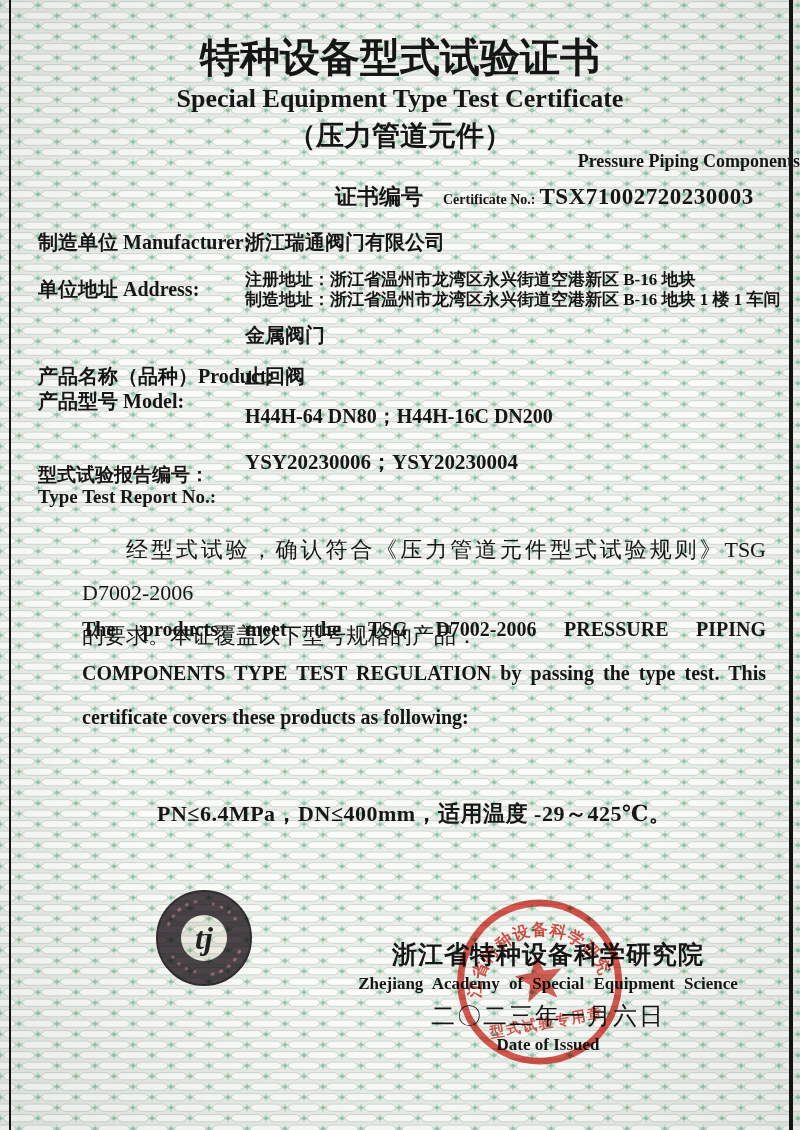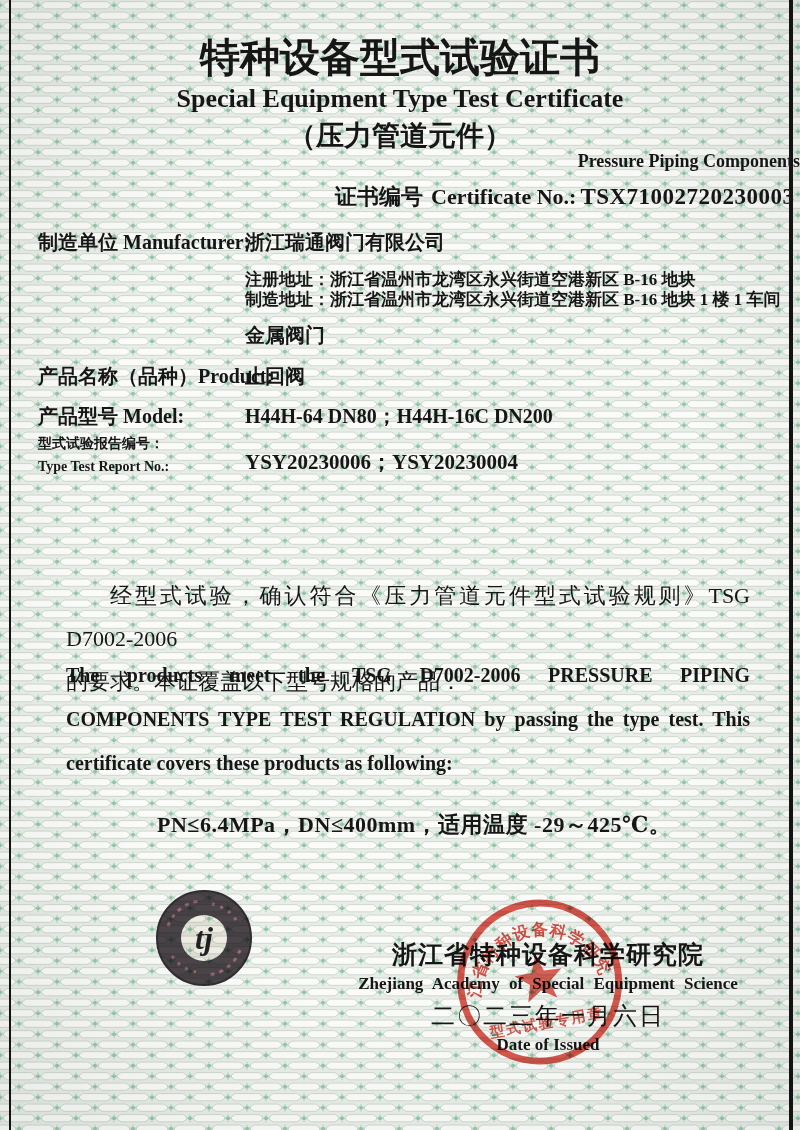--- a/index.html
+++ b/index.html
@@ -15,33 +15,33 @@
   .edge.left{left:9px;width:2px;}
   .edge.right{left:789px;width:4px;}
   .abs{position:absolute;z-index:3;white-space:nowrap;}
   .ctr{left:0;width:800px;text-align:center;}
   .title-zh{top:30px;font-size:40px;font-weight:bold;letter-spacing:0px;}
   .title-en{top:84px;font-size:26px;font-weight:bold;}
   .sub-zh{top:117px;font-size:28px;font-weight:bold;}
   .sub-en{top:151px;font-size:18px;font-weight:bold;text-align:right;}
   .certline{top:182px;left:335px;font-weight:bold;}
   .certline .zh{font-size:22px;}
-  .certline .en{font-size:22px;margin-left:4px;}
+  .certline .en{font-size:14px;margin-left:16px;}
   .certline .no{font-size:23px;letter-spacing:.5px;}
   .lbl{left:38px;font-size:20px;font-weight:bold;}
   .val{left:245px;font-size:20px;font-weight:bold;}
   .val.sm{font-size:17px;}
-  .lbl.sm{font-size:14px;}
-  .para{position:absolute;z-index:3;left:66px;width:684px;margin-top:46px;}
+  .lbl.sm{font-size:19px;margin-top:27px;}
+  .para{position:absolute;z-index:3;left:82px;width:684px;}
   .para .jline{text-align:justify;text-align-last:justify;}
   .para .jline.last{text-align-last:left;}
   .zhpara{top:528px;font-size:22px;line-height:43px;}
   .zhpara .indent{text-indent:2em;}
   .enpara{top:607px;font-size:20px;font-weight:bold;line-height:44px;}
-  .spec{left:157px;top:799px;font-size:22px;font-weight:bold;letter-spacing:.5px;margin-top:11px;}
+  .spec{left:157px;top:799px;font-size:22px;font-weight:bold;letter-spacing:.5px;}
   .footer{left:290px;width:516px;text-align:center;}
   .issuer-zh{top:938px;font-size:25px;font-weight:bold;letter-spacing:1px;}
   .issuer-en{top:974px;font-size:17px;font-weight:bold;word-spacing:5px;}
   .date-zh{top:1000px;font-size:24px;letter-spacing:2px;}
   .date-en{top:1035px;font-size:17px;font-weight:bold;}
   .seal{position:absolute;left:450px;top:888px;z-index:4;mix-blend-mode:multiply;opacity:.94;}
   .sticker{position:absolute;left:152px;top:888px;z-index:4;mix-blend-mode:multiply;opacity:.96;}
 </style>
 </head>
 <body>
@@ -81,29 +81,30 @@
 
   <div class="abs certline">
     <span class="zh">证书编号</span>
     <span class="en">Certificate No.:</span>
     <span class="no">TSX71002720230003</span>
   </div>
 
   <div class="abs lbl" style="top:229px">制造单位 Manufacturer:</div>
   <div class="abs val" style="top:229px">浙江瑞通阀门有限公司</div>
 
+  <div class="abs lbl" style="top:276px">单位地址 Address:</div>
   <div class="abs val sm" style="top:268px">注册地址：浙江省温州市龙湾区永兴街道空港新区 B-16 地块</div>
   <div class="abs val sm" style="top:288px">制造地址：浙江省温州市龙湾区永兴街道空港新区 B-16 地块 1 楼 1 车间</div>
 
   <div class="abs val" style="top:322px">金属阀门</div>
 
   <div class="abs lbl" style="top:363px">产品名称（品种）Product:</div>
   <div class="abs val" style="top:363px">止回阀</div>
 
-  <div class="abs lbl" style="top:403px">产品型号 Model:</div>
+  <div class="abs lbl" style="top:388px">产品型号 Model:</div>
   <div class="abs val" style="top:403px">H44H-64 DN80；H44H-16C DN200</div>
 
   <div class="abs lbl sm" style="top:435px">型式试验报告编号：</div>
   <div class="abs lbl sm" style="top:459px">Type Test Report No.:</div>
   <div class="abs val" style="top:448px;font-size:21px">YSY20230006；YSY20230004</div>
 
   <div class="para zhpara">
     <div class="jline indent">经型式试验，确认符合《压力管道元件型式试验规则》TSG D7002-2006</div>
     <div class="jline last">的要求。本证覆盖以下型号规格的产品：</div>
   </div>

